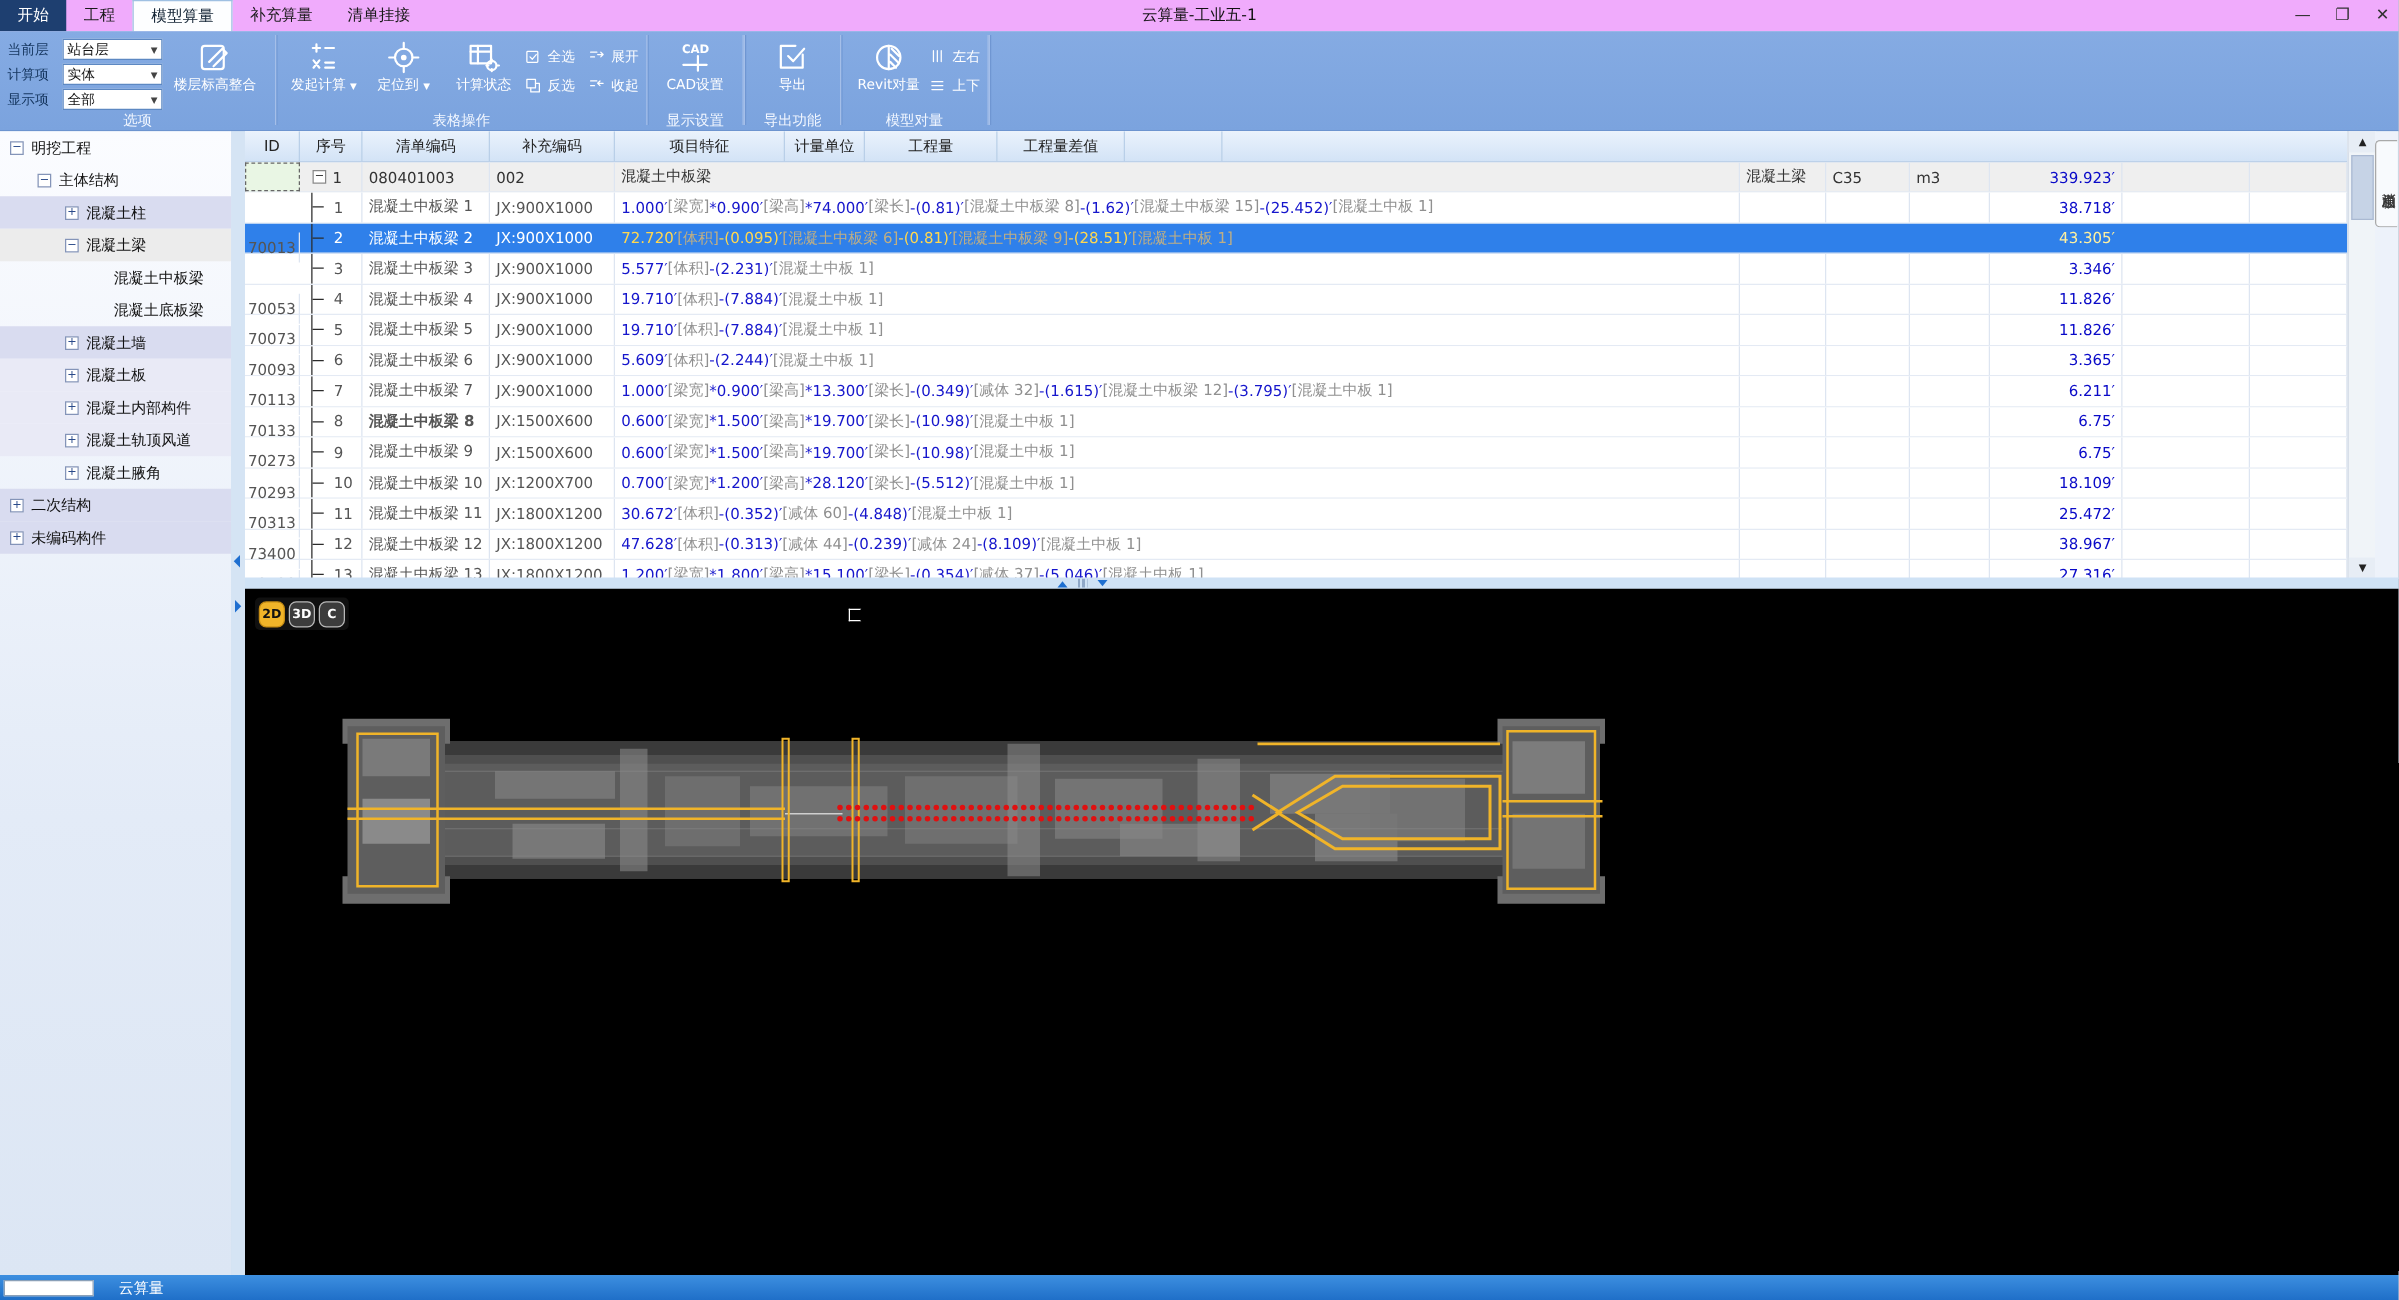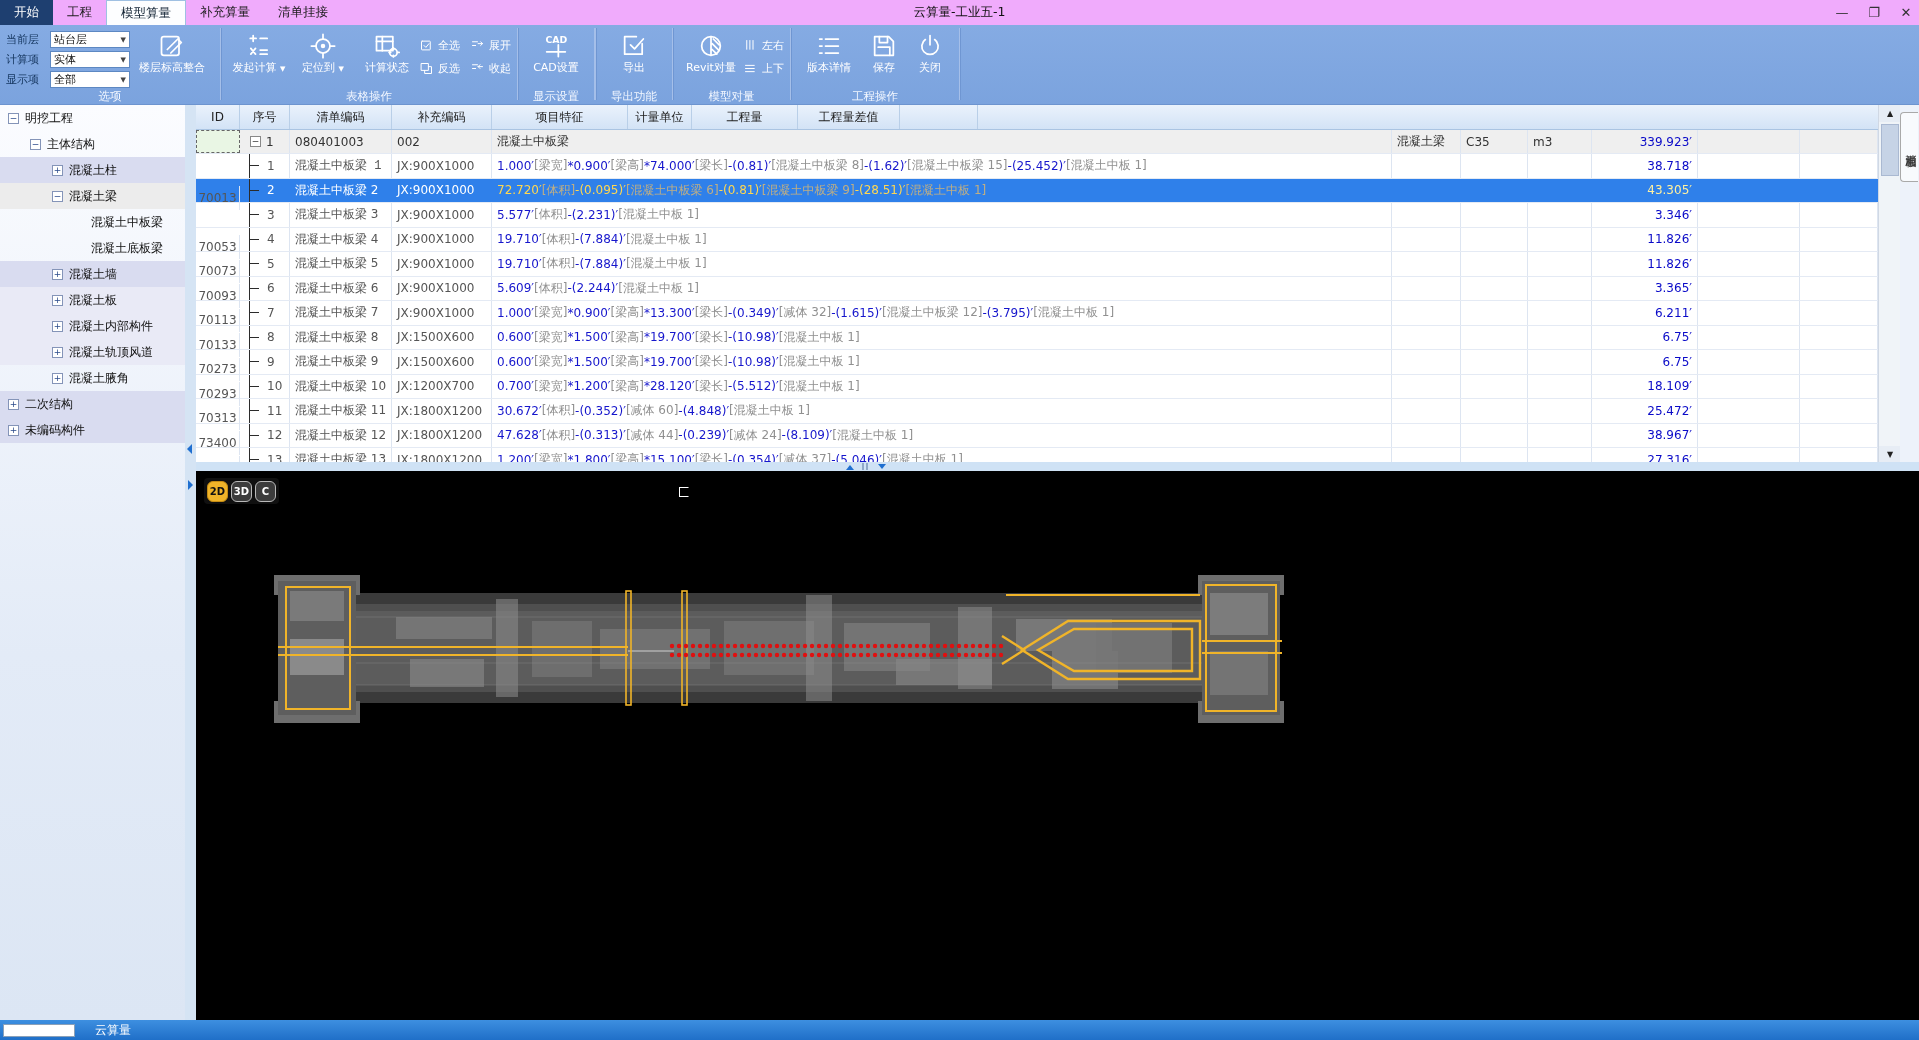--- a/index.html
+++ b/index.html
@@ -253,43 +253,20 @@
           <svg viewBox="0 0 24 24">
               <path d="M4 7h14 M4 12h14 M4 17h14"></path>
             </svg>
           <span>上下</span>
           </div>
       </div>
       <div class="glabel">模型对量</div>
     </div>
     <div class="gsep"></div>
 
-    <div class="rgroup">
-      <div class="bigbtn">
-        <svg viewBox="0 0 24 24">
-            <path d="M4 6h2 M9 6h11 M4 12h2 M9 12h11 M4 18h2 M9 18h11"></path>
-          </svg>
-        <span>版本详情</span>
-      </div>
-      <div class="bigbtn" style="width:46px;">
-        <svg viewBox="0 0 24 24">
-            <path d="M4 4h12l4 4v12H4z"></path>
-            <path d="M8 4v5h7V4 M7 13h10v7"></path>
-          </svg>
-        <span>保存</span>
-      </div>
-      <div class="bigbtn" style="width:46px;">
-        <svg viewBox="0 0 24 24">
-            <path d="M8 6.5a7 7 0 1 0 8 0"></path>
-            <path d="M12 3v8"></path>
-          </svg>
-        <span>关闭</span>
-      </div>
-      <div class="glabel">工程操作</div>
-    </div>
     <div class="gsep"></div>
   </div>
 
   <div id="treepanel">
       <div class="titem" style="padding-left: 8px;">
         <span class="exp">−</span>
         <span>明挖工程</span>
       </div>
       <div class="titem" style="padding-left: 30px;">
         <span class="exp">−</span>
@@ -374,21 +351,21 @@
           <div class="tcell" style="width: 102px;"></div>
           <div class="tcell" style="width: 78px;"></div>
         </div>
         <div class="trow">
           <div class="tcell c-center" style="width: 44px;">70013</div>
           <div class="tcell seqcell" style="width: 50px;">
             <span class="stem"></span>
             <span class="tick"></span>
             <span>1</span>
           </div>
-          <div class="tcell" style="width: 102px; font-family: Liberation Mono, monospace;">混凝土中板梁  1</div>
+          <div class="tcell" style="width: 102px;">混凝土中板梁  1</div>
           <div class="tcell" style="width: 100px;">JX:900X1000</div>
           <div class="tcell" style="width: 900px;">
             <span class="fnum">1.000′ </span>
             <span class="fbr">[梁宽]</span>
             <span class="fnum">*0.900′ </span>
             <span class="fbr">[梁高]</span>
             <span class="fnum">*74.000′ </span>
             <span class="fbr">[梁长]</span>
             <span class="fnum">-(0.81)′ </span>
             <span class="fbr">[混凝土中板梁  8]</span>
@@ -562,21 +539,21 @@
           <div class="tcell" style="width: 102px;"></div>
           <div class="tcell" style="width: 78px;"></div>
         </div>
         <div class="trow">
           <div class="tcell c-center" style="width: 44px;">70273</div>
           <div class="tcell seqcell" style="width: 50px;">
             <span class="stem"></span>
             <span class="tick"></span>
             <span>8</span>
           </div>
-          <div class="tcell" style="width: 102px;">混凝土中板梁  8</div>
+          <div class="tcell" style="width: 102px; font-weight: bold;">混凝土中板梁  8</div>
           <div class="tcell" style="width: 100px;">JX:1500X600</div>
           <div class="tcell" style="width: 900px;">
             <span class="fnum">0.600′ </span>
             <span class="fbr">[梁宽]</span>
             <span class="fnum">*1.500′ </span>
             <span class="fbr">[梁高]</span>
             <span class="fnum">*19.700′ </span>
             <span class="fbr">[梁长]</span>
             <span class="fnum">-(10.98)′ </span>
             <span class="fbr">[混凝土中板  1]</span>

